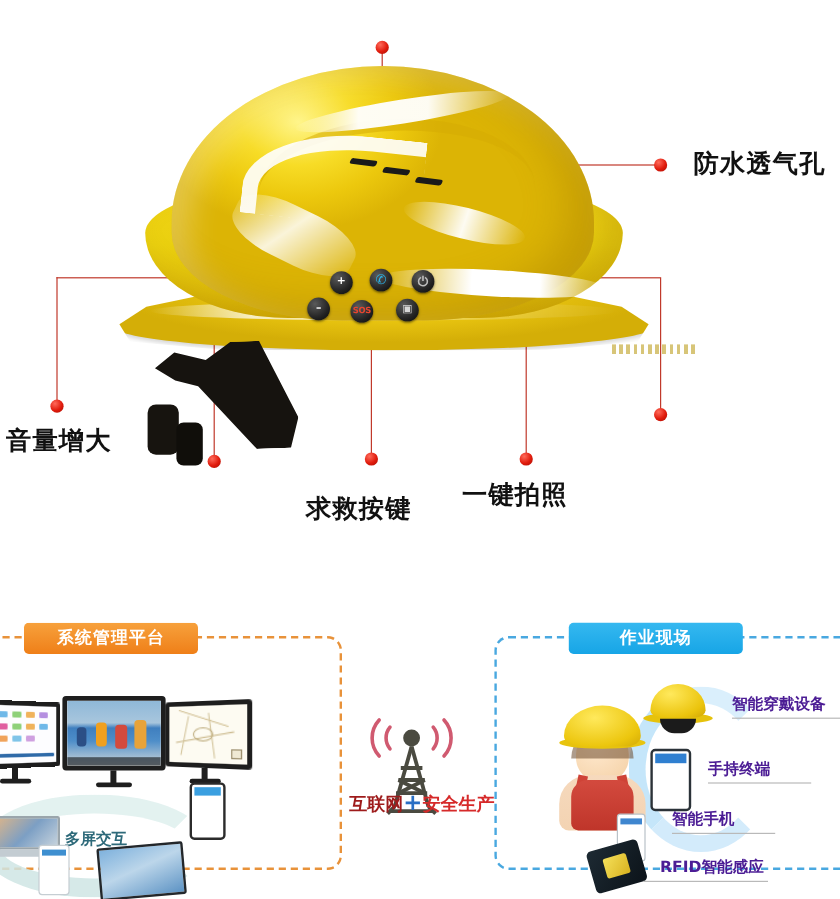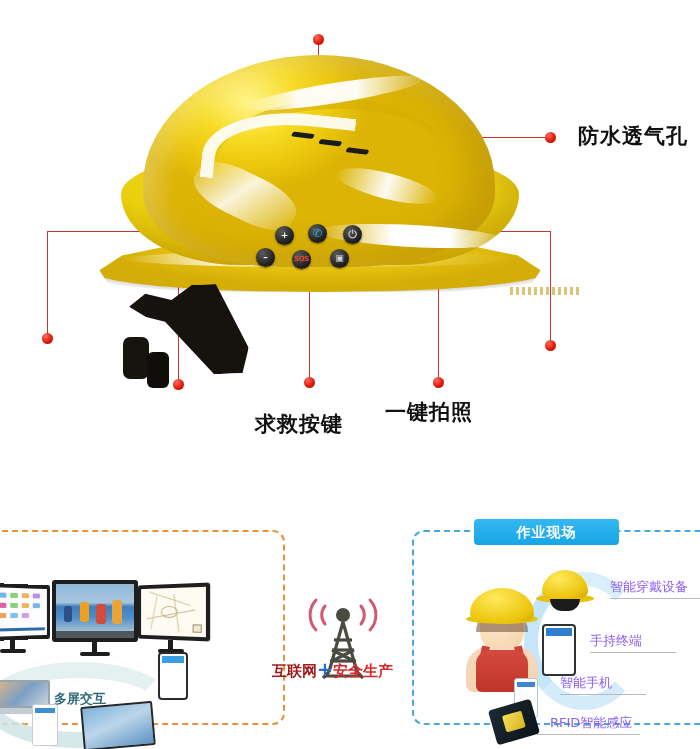--- a/index.html
+++ b/index.html
@@ -161,21 +161,21 @@
   .laptop-base { position:absolute; left:0; top:28px; width:62px; height:6px; background:#c3ccd2; border-radius:2px; }
   .tablet { position:absolute; left:196px; top:120px; width:30px; height:48px; border:2px solid #2b2b2b; border-radius:4px; background:#fff; }
   .tablet-bar { position:absolute; left:2px; top:2px; right:2px; height:7px; background:#3a9fe0; }
   .tvwall { position:absolute; left:120px; top:172px; width:72px; height:44px; border:2px solid #23272b; border-radius:2px;
     background:linear-gradient(160deg,#7fb2dd,#bcd6ea 45%,#5d93c4); transform:rotate(-5deg); }
   .phone-sm { position:absolute; left:70px; top:172px; width:26px; height:42px; background:#fff; border:1px solid #c6ced3; border-radius:3px; }
   .phone-sm-bar { position:absolute; left:2px; top:3px; right:2px; height:5px; background:#3e8fd0; }
 
   
   .tower-box { position:absolute; left:278px; top:88px; width:130px; height:100px; }
-  .netlabel { position:absolute; left:272px; top:158px; width:140px; text-align:left;
+  .netlabel { position:absolute; left:272px; top:158px; width:140px; text-align:right;
     font-size:15px; font-weight:bold; white-space:nowrap; }
   .netlabel .nw { color:#9e1b1b; }
   .netlabel .pl { color:#2a6fc4; font-size:19px; }
   .netlabel .sp { color:#d62a2a; }
 
   
   .worker { position:absolute; left:40px; top:48px; width:96px; height:112px; }
   .w-head { position:absolute; left:26px; top:26px; width:44px; height:46px; border-radius:50% 50% 45% 45%;
     background:radial-gradient(circle at 38% 34%, #ffe9cf, #f3cfa3); }
   .w-hair { position:absolute; left:22px; top:26px; width:52px; height:26px; border-radius:26px 26px 0 0; background:#6b4a2e; opacity:.55;}
@@ -206,21 +206,21 @@
 
   .mini-pad { position:absolute; left:128px; top:92px; width:34px; height:52px; border:2px solid #2b3238; border-radius:4px; background:#fff; }
   .mini-pad-bar { position:absolute; left:2px; top:2px; right:2px; height:8px; background:#2f7fd0; }
   .mini-phone { position:absolute; left:100px; top:146px; width:24px; height:40px; background:#fff; border:1px solid #b9c2c8; border-radius:3px; }
   .mini-phone-bar { position:absolute; left:2px; top:3px; right:2px; height:5px; background:#3f86cf; }
   .rfid { position:absolute; left:78px; top:172px; width:44px; height:36px; transform:rotate(-16deg);
     background:linear-gradient(135deg,#1d2a33,#0c1319); border-radius:4px; }
   .rfid-core { position:absolute; left:12px; top:9px; width:20px; height:17px;
     background:linear-gradient(135deg,#f5e05a,#d8b21f); border-radius:2px; }
 
-  .rlabel { position:absolute; font-size:13px; font-weight:normal; color:#8b5cf6; white-space:nowrap; }
+  .rlabel { position:absolute; font-size:13px; font-weight:bold; color:#4c1d95; white-space:nowrap; }
   .rlabel-ul { position:absolute; height:1px; background:#b9b9b9; }
 </style>
 </head>
 <body>
 
 <div class="stage">
 
   <div class="helmet-section">
 
     <div class="lead v" style="left:318px; top:40px; height:192px;"></div>
@@ -285,27 +285,29 @@
 
     <div class="dot" style="left:313px; top:34px;"></div>
     <div class="dot" style="left:545px; top:132px;"></div>
     <div class="dot" style="left:42px;  top:333px;"></div>
     <div class="dot" style="left:173px; top:379px;"></div>
     <div class="dot" style="left:304px; top:377px;"></div>
     <div class="dot" style="left:433px; top:377px;"></div>
     <div class="dot" style="left:545px; top:340px;"></div>
 
     <div class="calloutlbl" style="left:578px; top:122px;">防水透气孔</div>
+    <div class="calloutlbl" style="left:5px;   top:353px;">音量增大</div>
     <div class="calloutlbl" style="left:255px; top:410px;">求救按键</div>
     <div class="calloutlbl" style="left:385px; top:398px;">一键拍照</div>
   </div>
 
   <div class="bottom">
 
     <div class="panel left">
+      <div class="panel-title orange">系统管理平台</div>
 
       <div class="monitors">
 
         <div class="mon" style="left:0px; top:4px; width:76px; height:56px; transform:perspective(220px) rotateY(18deg);">
           <div class="mon-cal">
 
             <div class="cal-cell" style="left:16px; top:5px;  background:#6fb8e8;"></div>
             <div class="cal-cell" style="left:28px; top:5px;  background:#8fd17a;"></div>
             <div class="cal-cell" style="left:40px; top:5px;  background:#f0b35b;"></div>
             <div class="cal-cell" style="left:52px; top:5px;  background:#b58fe0;"></div>

